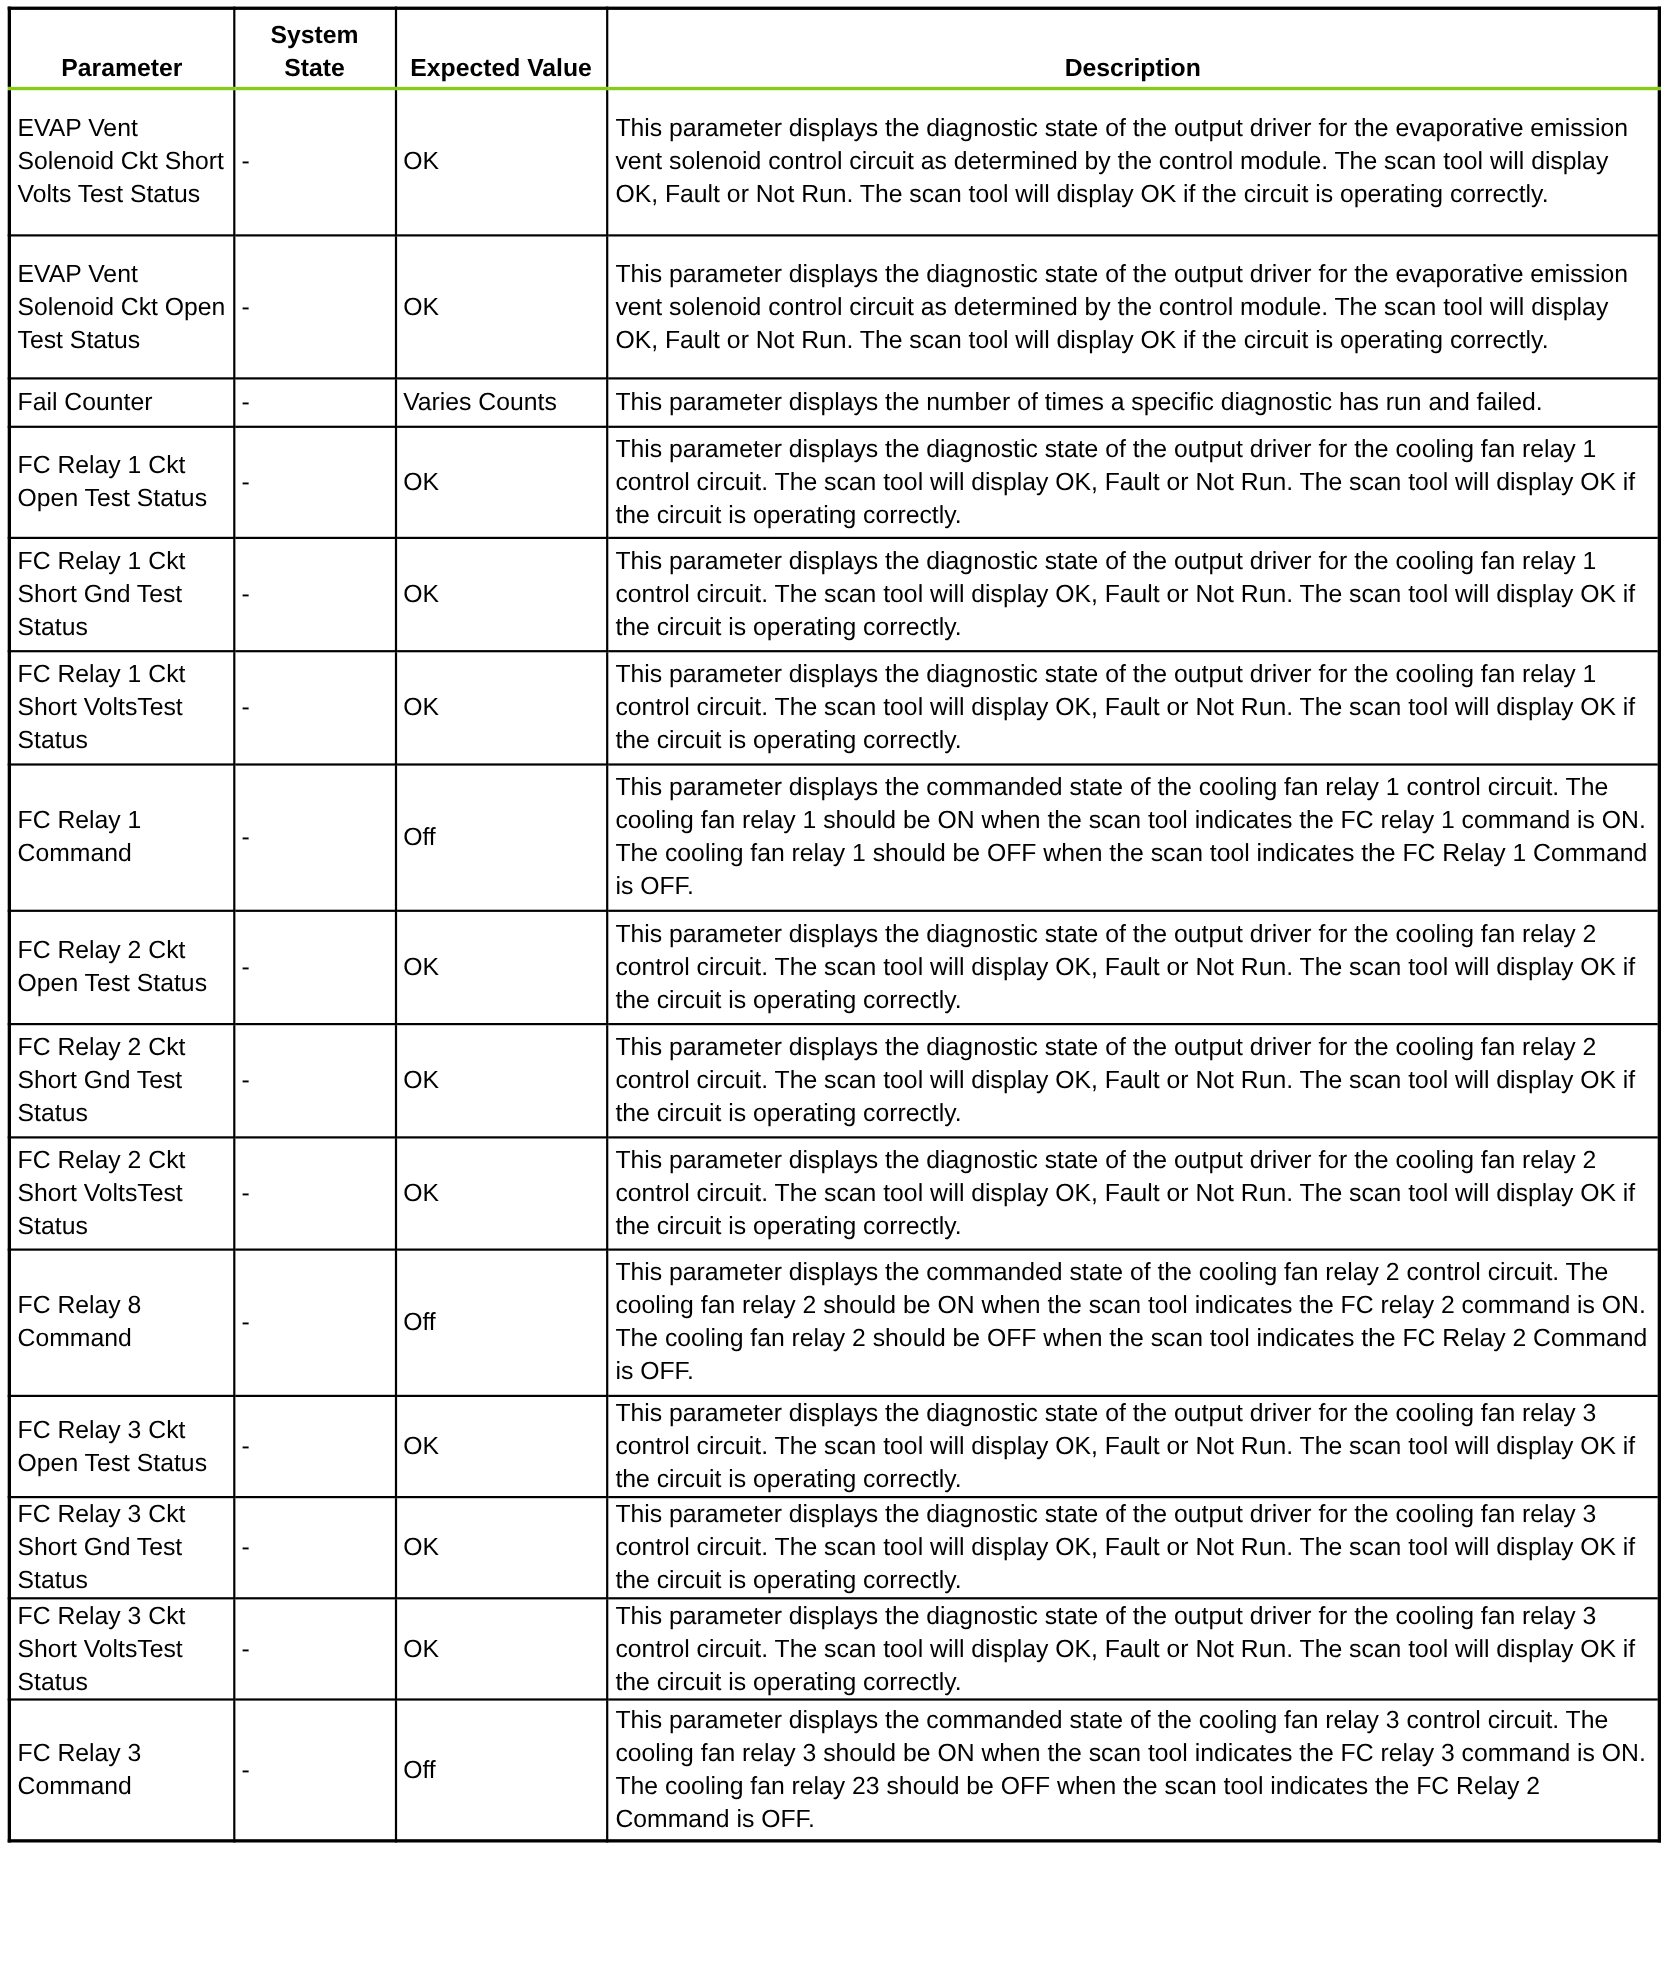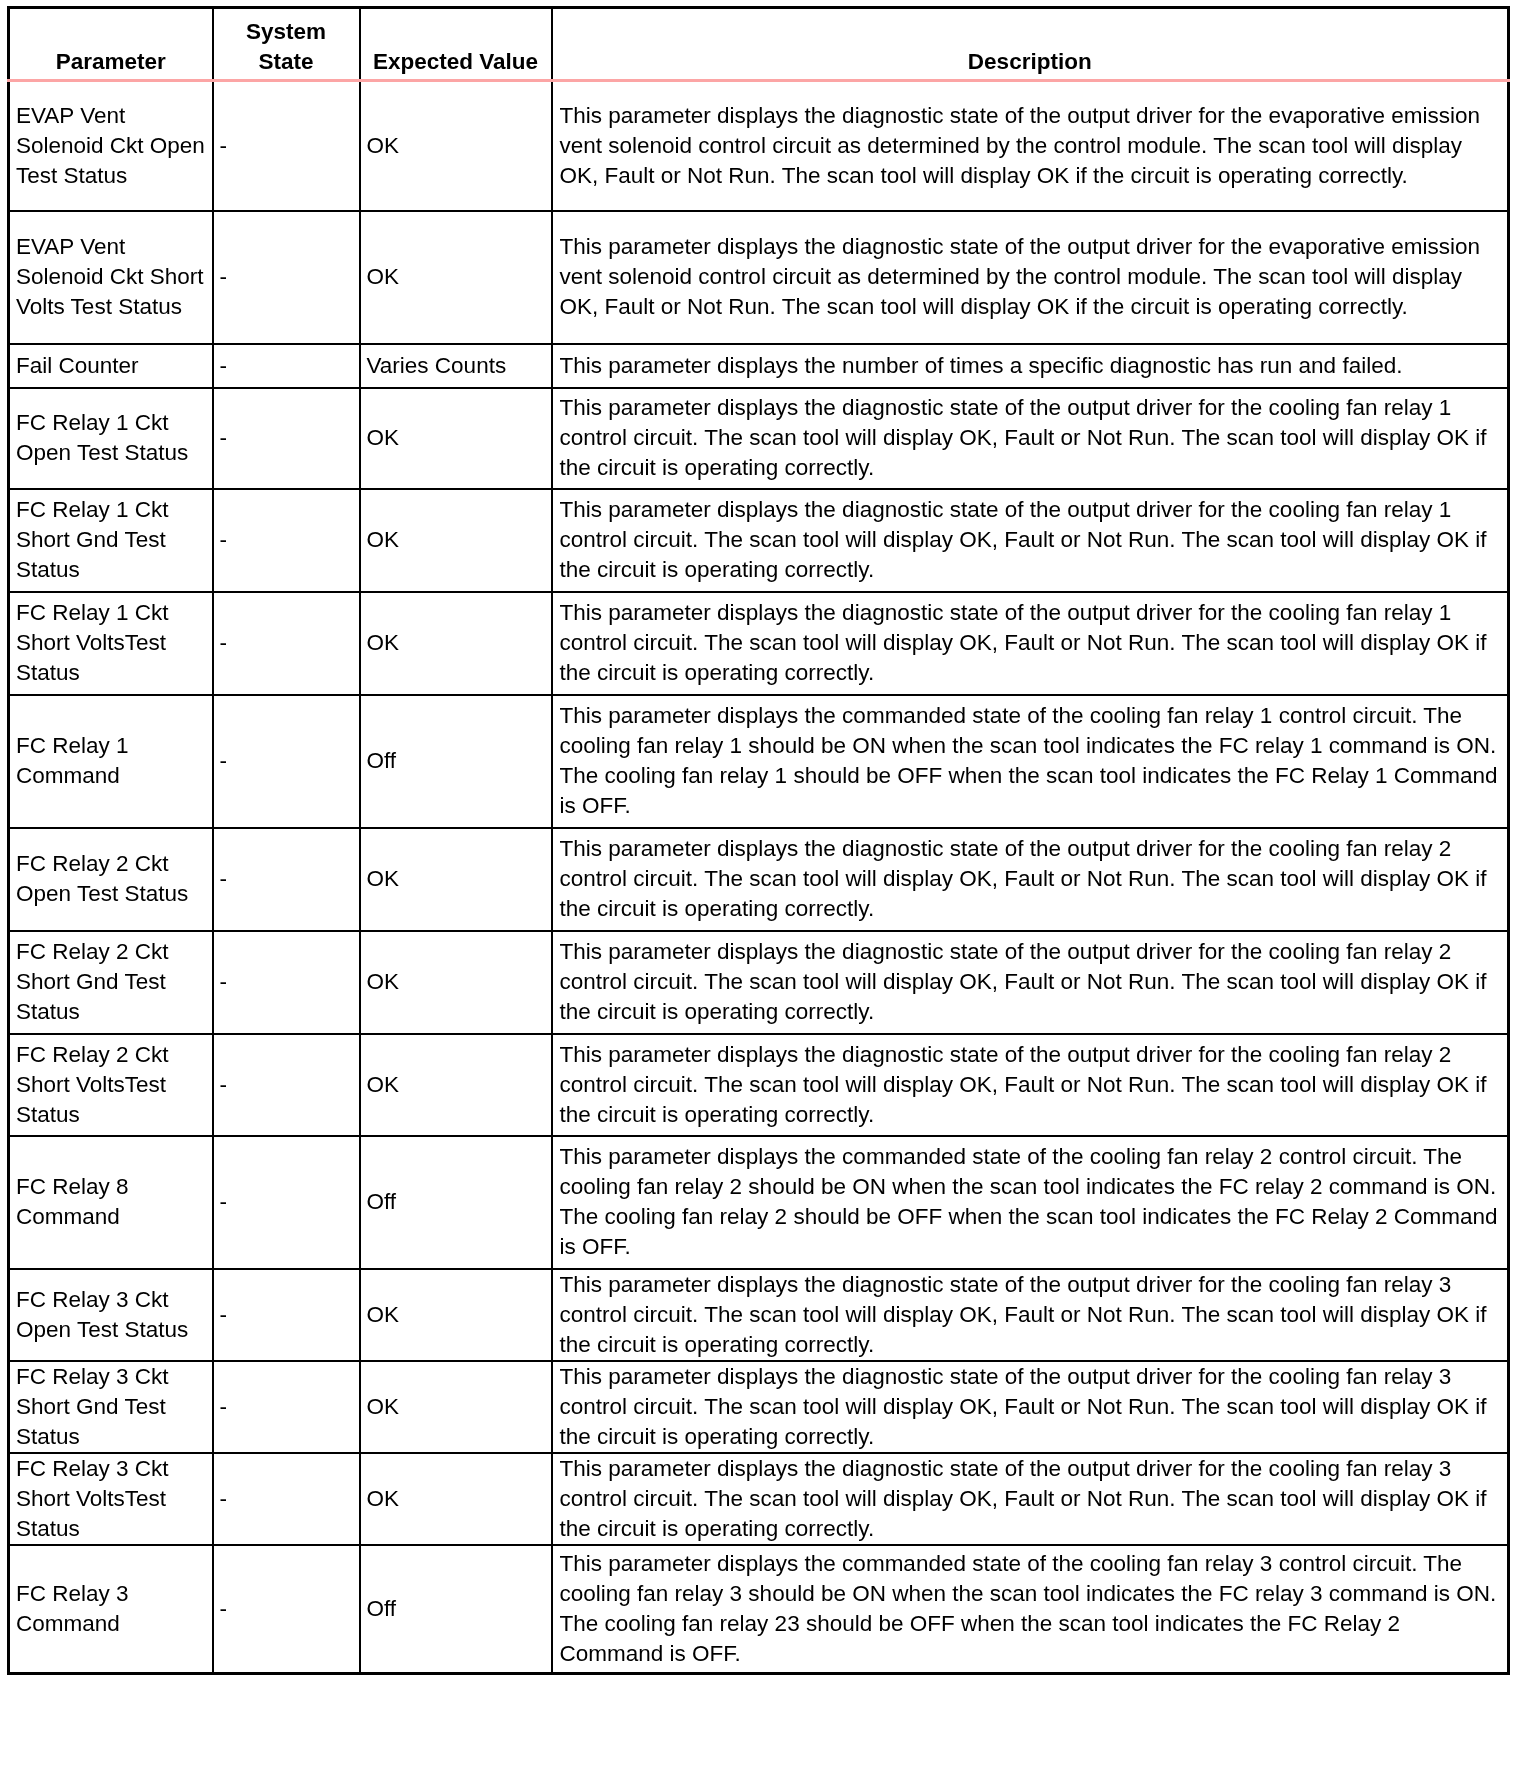--- a/index.html
+++ b/index.html
@@ -6,21 +6,21 @@
   body { width: 1520px; height: 1784px; position: relative; overflow: hidden;
          font-family: "Liberation Sans", sans-serif; color: #000; }
   #tbl { position: absolute; left: 7px; top: 6px; width: 1503px;
          border-collapse: collapse; table-layout: fixed;
          border: 3px solid #000; }
   #tbl td, #tbl th { border: 2px solid #000; padding: 0 6px; vertical-align: middle;
          font-size: 22.5px; line-height: 30px; text-align: left; font-weight: normal;
          overflow: hidden; }
   #tbl th { font-weight: bold; text-align: center; vertical-align: bottom; padding-bottom: 2px; }
   #tbl thead tr { border-bottom: 3px solid #000; }
-  #tbl thead th { border-bottom: 3px solid #fca5a5; height: 68px; }
+  #tbl thead th { border-bottom: 3px solid #84cc16; height: 68px; }
   col.c1 { width: 204px; } col.c2 { width: 147px; } col.c3 { width: 192px; } col.c4 { width: auto; }
   .desc { padding-left: 7px !important; }
 </style>
 </head>
 <body>
 
 <table id="tbl">
   <colgroup>
     <col class="c1">
       <col class="c2">
@@ -29,28 +29,28 @@
   </colgroup>
   <thead>
     <tr>
       <th>Parameter</th>
       <th>System State</th>
       <th>Expected Value</th>
       <th>Description</th>
     </tr>
   </thead>
   <tbody id="tbody">
-      <tr style="height: 130px;">
-        <td>EVAP Vent Solenoid Ckt Open Test Status</td>
+      <tr style="height: 133px;">
+        <td>EVAP Vent Solenoid Ckt Short Volts Test Status</td>
         <td>-</td>
         <td>OK</td>
         <td class="desc">This parameter displays the diagnostic state of the output driver for the evaporative emission vent solenoid control circuit as determined by the control module. The scan tool will display OK, Fault or Not Run. The scan tool will display OK if the circuit is operating correctly.</td>
       </tr>
-      <tr style="height: 133px;">
-        <td>EVAP Vent Solenoid Ckt Short Volts Test Status</td>
+      <tr style="height: 130px;">
+        <td>EVAP Vent Solenoid Ckt Open Test Status</td>
         <td>-</td>
         <td>OK</td>
         <td class="desc">This parameter displays the diagnostic state of the output driver for the evaporative emission vent solenoid control circuit as determined by the control module. The scan tool will display OK, Fault or Not Run. The scan tool will display OK if the circuit is operating correctly.</td>
       </tr>
       <tr style="height: 44px;">
         <td>Fail Counter</td>
         <td>-</td>
         <td>Varies Counts</td>
         <td class="desc">This parameter displays the number of times a specific diagnostic has run and failed.</td>
       </tr>

